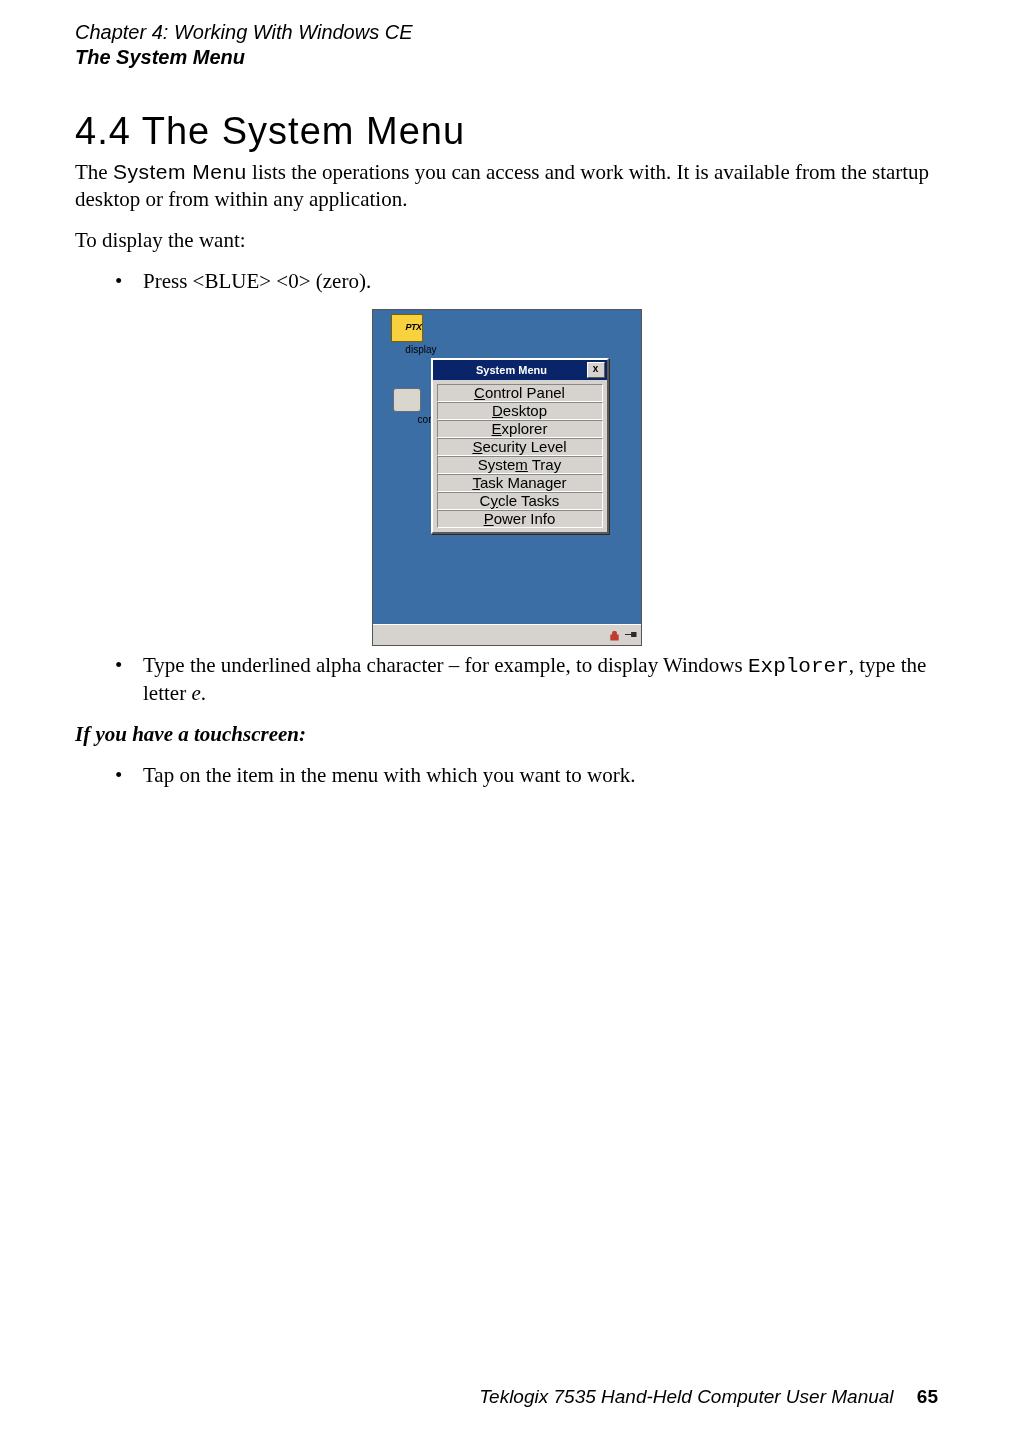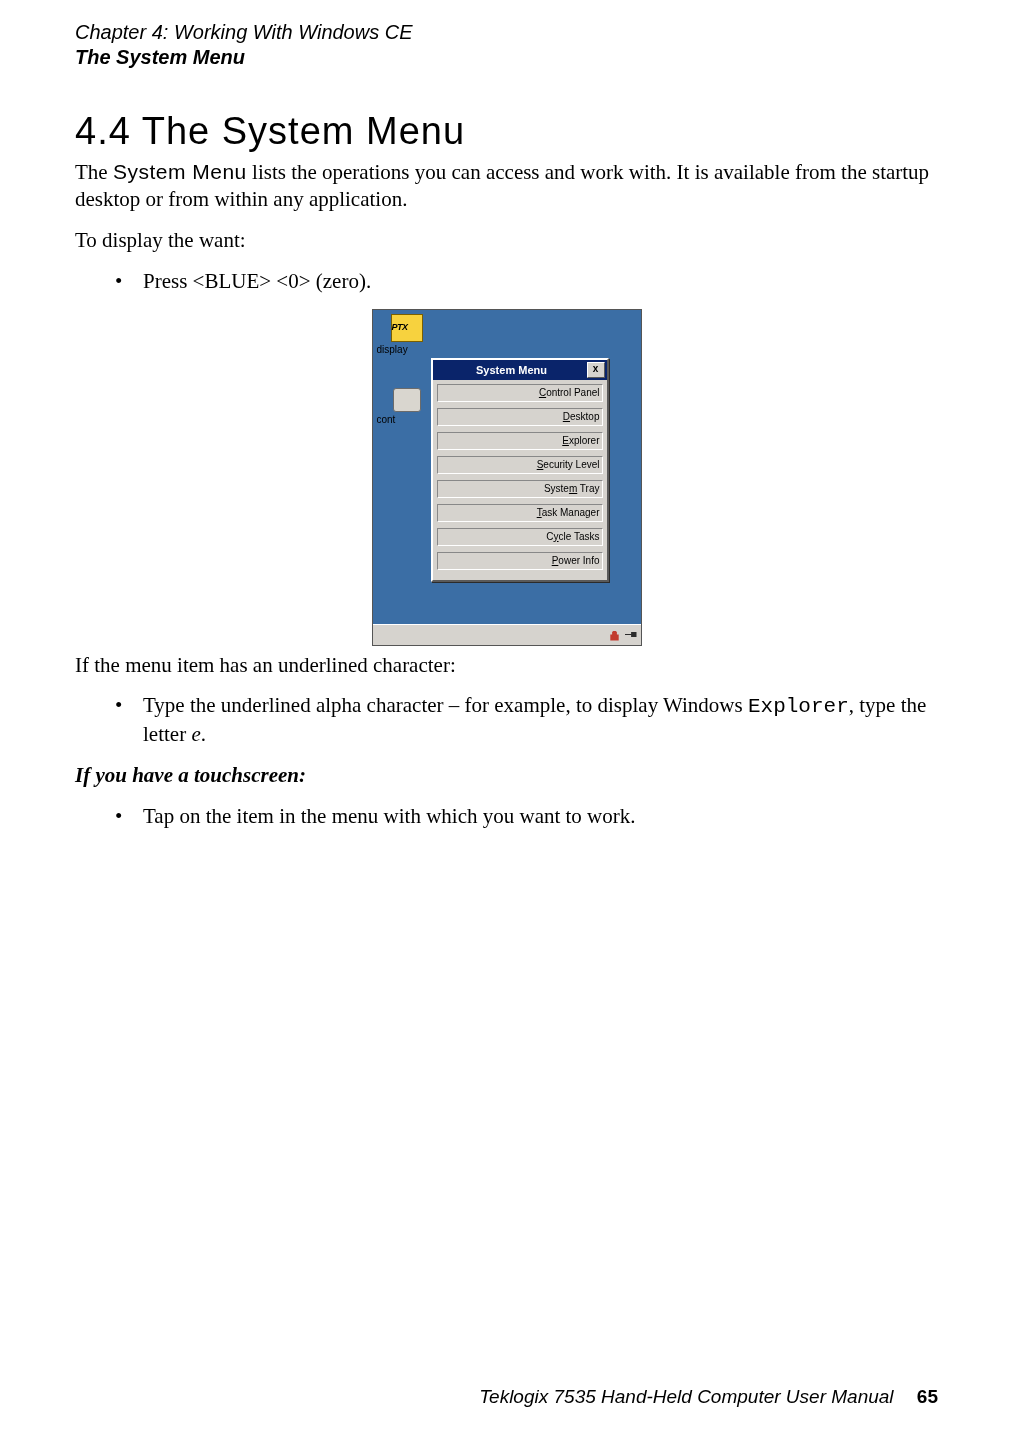--- a/index.html
+++ b/index.html
@@ -99,21 +99,21 @@
     font-family: Tahoma, Arial, sans-serif;
   }
   .desktop {
     height: 314px;
     position: relative;
     background: #3b6ea5;
   }
   .d-icon {
     position: absolute;
     width: 60px;
-    text-align: left;
+    text-align: right;
     font-size: 10px;
     color: #000;
   }
   .d-icon .ptx {
     width: 30px; height: 26px;
     margin: 0 auto 2px auto;
     background: #f7d23e;
     border: 1px solid #7a5f00;
     font-size: 9px;
     font-weight: bold;
@@ -165,25 +165,25 @@
     line-height: 12px;
   }
   .sm-body {
     padding: 4px;
   }
   .sm-item {
     border: 1px solid #888;
     border-right-color: #fff;
     border-bottom-color: #fff;
     background: #d6d3ce;
-    font-size: 10px;
-    color: #000;
-    text-align: right;
+    font-size: 15px;
+    color: #000;
+    text-align: center;
     padding: 1px 2px;
-    margin-bottom: 6px;
+    margin-bottom: 0;
     line-height: 14px;
   }
   .sm-item span.u { text-decoration: underline; }
   .taskbar {
     height: 20px;
     background: #d6d3ce;
     border-top: 1px solid #fff;
     display: flex;
     align-items: center;
     justify-content: flex-end;
@@ -254,21 +254,20 @@
       </div>
       <div class="taskbar">
         <div class="tb-ico tb-lock"></div>
         <div class="tb-ico tb-plug"></div>
       </div>
     </div>
   </div>
 
 
 
-  <p class="body">If the menu item has an underlined character:</p>
 
   <ul class="b">
     <li>
       <span>Type the underlined alpha character – for example, to display Windows </span><span class="mono">Explorer</span><span>, type the letter </span><span class="ital">e</span><span>.</span>
     </li>
   </ul>
 
   <p class="body bi">If you have a touchscreen:</p>
 
   <ul class="b">

